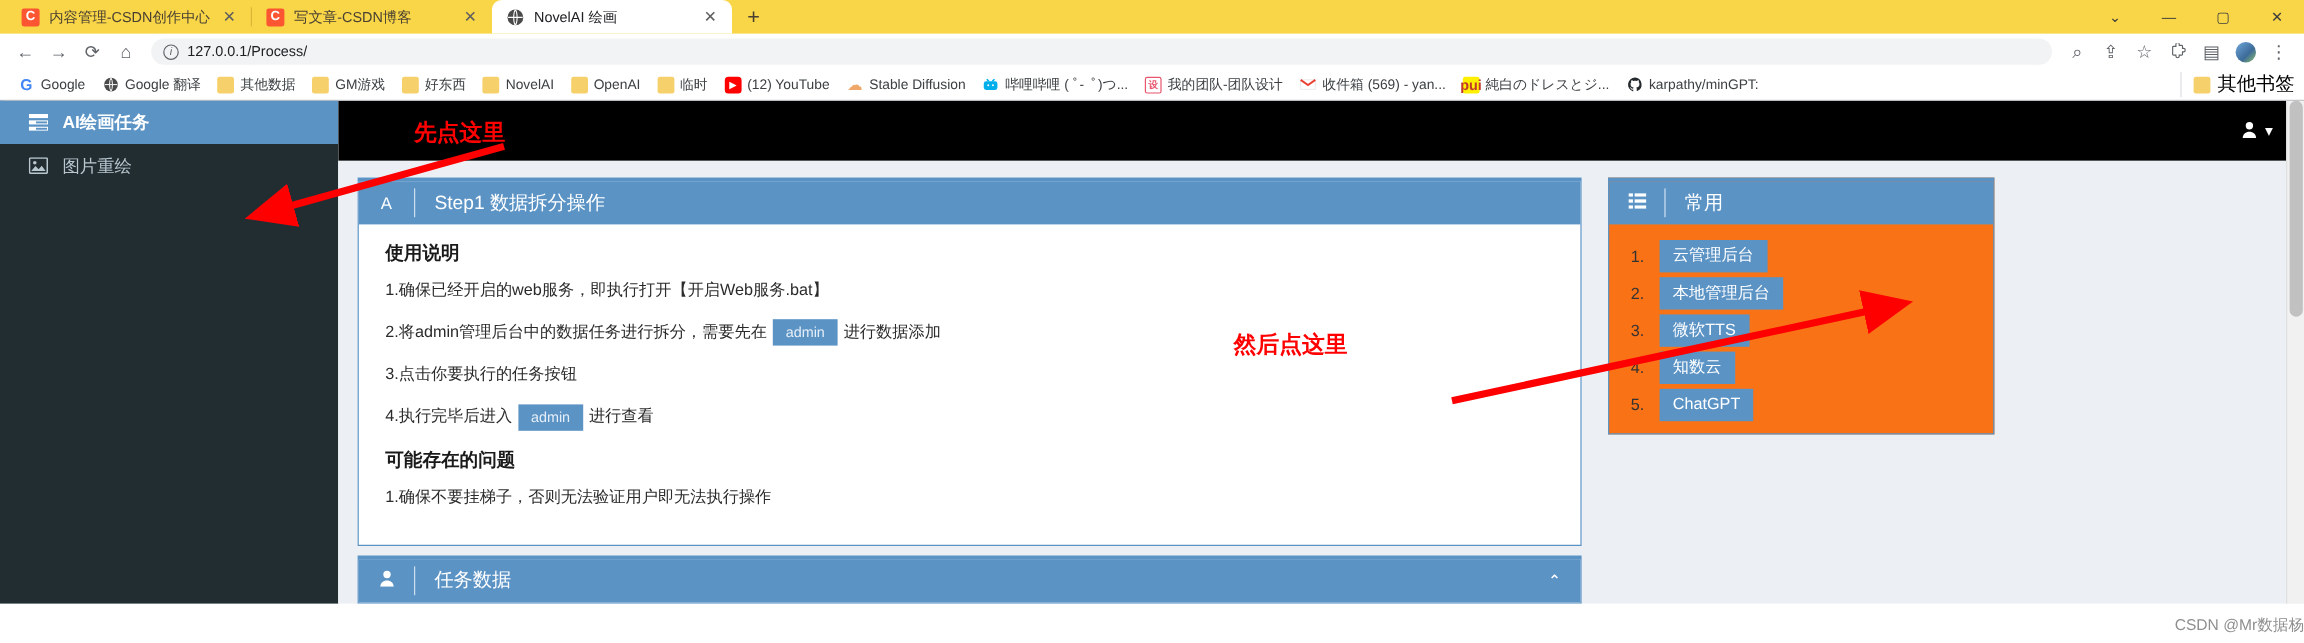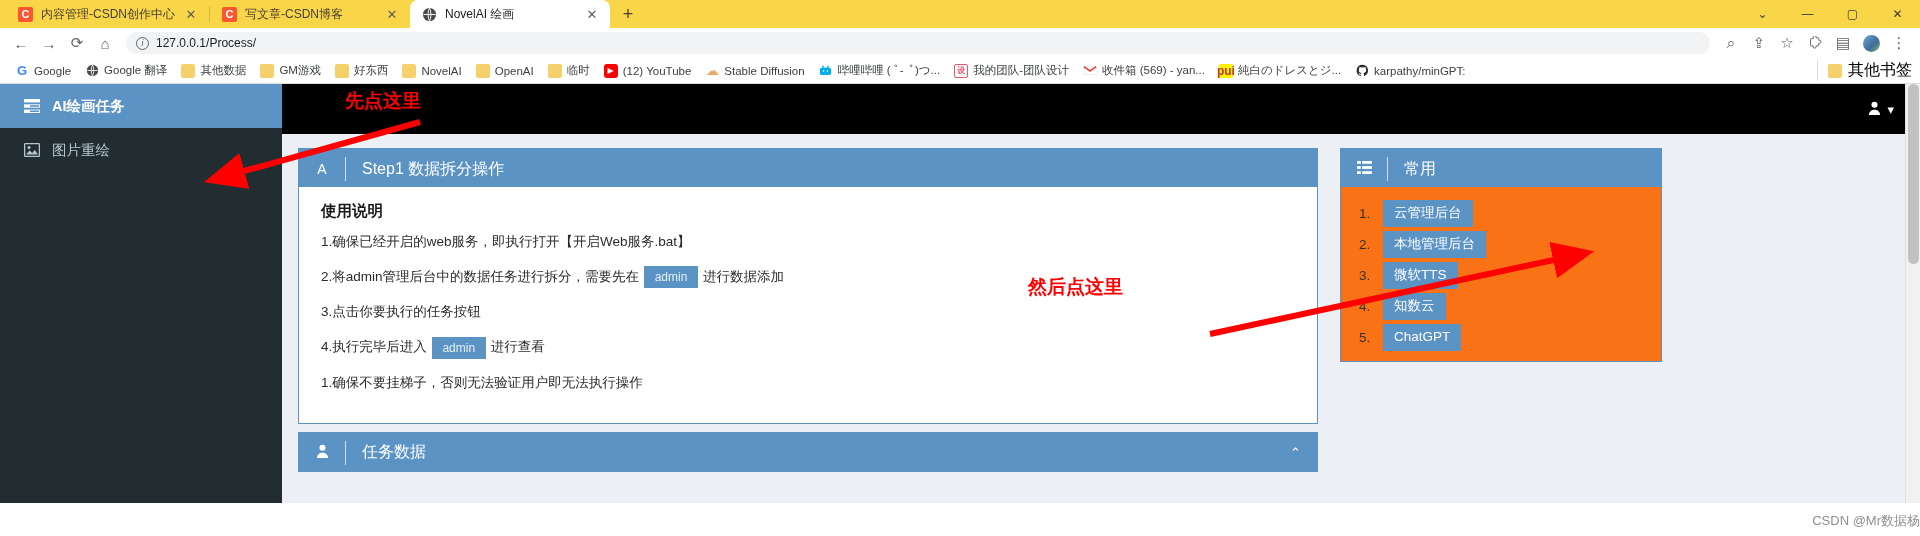--- a/index.html
+++ b/index.html
@@ -200,21 +200,21 @@
     background: #000000;
     color: #ffffff;
     display: flex;
     align-items: center;
     padding-left: 38px;
     font-size: 27px;
     font-weight: 300;
     letter-spacing: 0.5px;
   }
   .side-item {
-    height: 44px;
+    height: 36px;
     display: flex;
     align-items: center;
     gap: 11px;
     padding-left: 20px;
     color: #b8c7ce;
     font-size: 14.5px;
     border-left: 3px solid transparent;
   }
   .side-item.active {
     background: #5b93c5;
@@ -378,21 +378,21 @@
 
   
   .anno {
     position: absolute;
     color: #ff0000;
     font-size: 19px;
     font-weight: bold;
     white-space: nowrap;
     pointer-events: none;
   }
-  .anno-1 { left: 345px; top: 88px; }
+  .anno-1 { left: 345px; top: 98px; }
   .anno-2 { left: 1028px; top: 274px; }
   .arrow-svg {
     position: absolute;
     left: 0; top: 0;
     width: 1920px; height: 536px;
     pointer-events: none;
   }
 
   .watermark {
     position: absolute;
@@ -634,20 +634,21 @@
             </div>
             <div class="instr">
               <span>3.点击你要执行的任务按钮</span>
             </div>
             <div class="instr">
               <span>4.执行完毕后进入</span>
               <span class="chip">admin</span>
               <span>进行查看</span>
             </div>
 
+            <div class="sec-title">可能存在的问题</div>
             <div class="instr">
               <span>1.确保不要挂梯子，否则无法验证用户即无法执行操作</span>
             </div>
           </div>
         </div>
 
         <div class="box task-box">
           <div class="box-header">
             <span class="box-badge">
               <svg width="13" height="14" viewBox="0 0 14 15">

